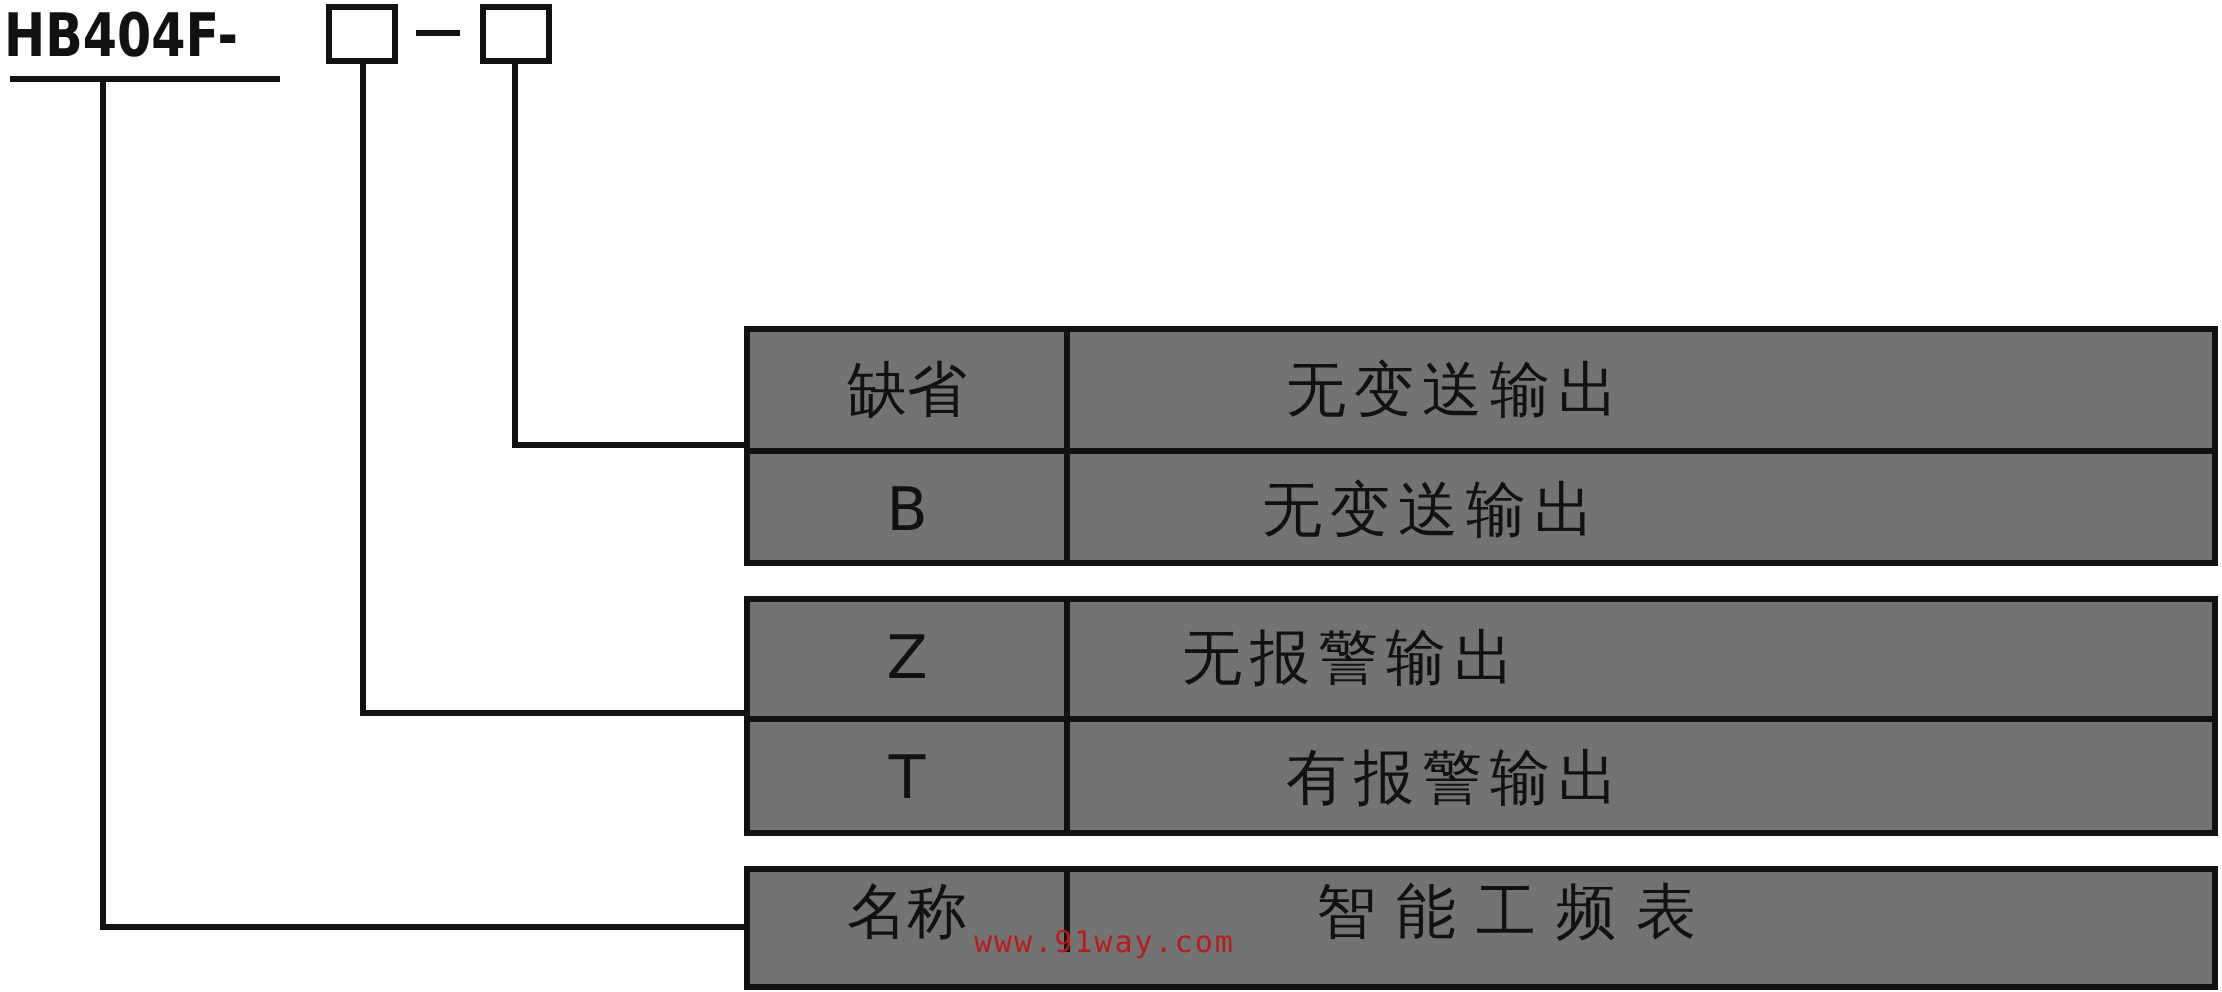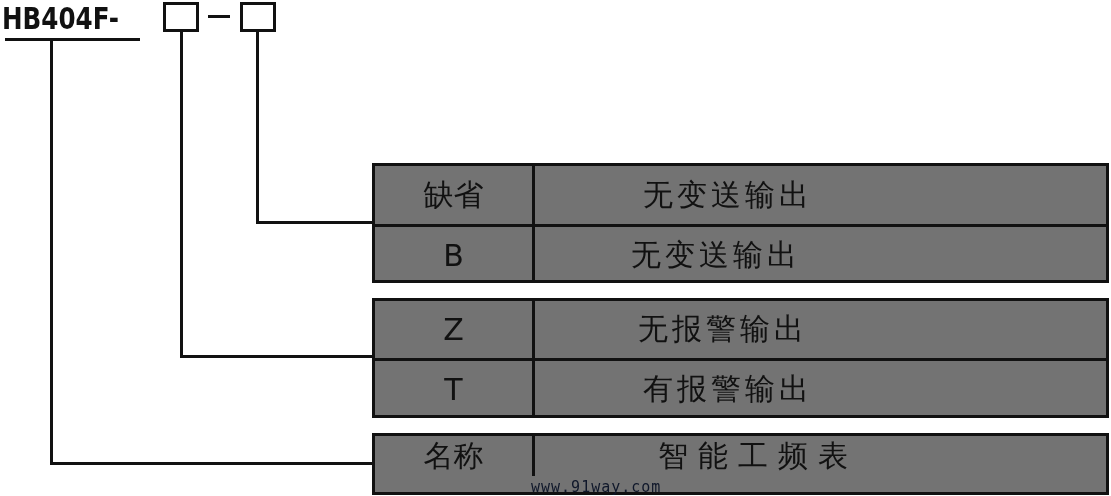--- a/index.html
+++ b/index.html
@@ -9,22 +9,22 @@
   .model { position:absolute; left:2px; top:2px; font-family:"DejaVu Sans", sans-serif;
            font-size:30px; font-weight:bold; letter-spacing:0px; line-height:34px; transform:scaleX(0.82); transform-origin:left top; }
   .slot { position:absolute; border:3px solid #111; background:#fff; box-sizing:border-box; }
   .dash { position:absolute; height:3px; background:#111; }
   .tbl { position:absolute; border:3px solid #111; box-sizing:border-box; background:#737373; }
   .row { position:absolute; left:0; right:0; box-sizing:border-box; display:flex; }
   .row.sep { border-top:3px solid #111; }
   .cell-code { width:160px; border-right:3px solid #111; box-sizing:border-box; display:flex;
                align-items:center; justify-content:center; font-size:30px; height:100%; }
   .cell-desc { flex:1; display:flex; align-items:center; font-size:30px; letter-spacing:4px; height:100%; }
-  .watermark { position:absolute; left:487px; top:478px; font-family:"DejaVu Sans Mono", monospace;
-               font-size:15px; color:#0f172a; letter-spacing:1px;margin-left:44px; }
+  .watermark { position:absolute; left:487px; top:462px; font-family:"DejaVu Sans Mono", monospace;
+               font-size:15px; color:#b91c1c; letter-spacing:1px; }
 </style>
 </head>
 <body>
 
 <div class="model">HB404F-</div>
 <div class="line" style="left:5px; top:38px; width:135px; height:3px;"></div>
 
 <div class="slot" style="left:163px; top:2px; width:36px; height:30px;"></div>
 <div class="dash" style="left:208px; top:15px; width:22px;"></div>
 <div class="slot" style="left:240px; top:2px; width:36px; height:30px;"></div>
@@ -45,21 +45,21 @@
   </div>
   <div class="row sep" style="top:58px; height:59px;">
     <div class="cell-code">B</div>
     <div class="cell-desc" style="padding-left:96px;">无变送输出</div>
   </div>
 </div>
 
 <div class="tbl" style="left:372px; top:298px; width:737px; height:120px;">
   <div class="row" style="top:0; height:57px;">
     <div class="cell-code">Z</div>
-    <div class="cell-desc" style="padding-left:103px;">无报警输出</div>
+    <div class="cell-desc" style="padding-left:56px;">无报警输出</div>
   </div>
   <div class="row sep" style="top:57px; height:60px;">
     <div class="cell-code">T</div>
     <div class="cell-desc" style="padding-left:108px;">有报警输出</div>
   </div>
 </div>
 
 <div class="tbl" style="left:372px; top:433px; width:737px; height:62px;">
   <div class="row" style="top:0; height:40px;gap:23px;">
     <div class="cell-code">名称</div>

